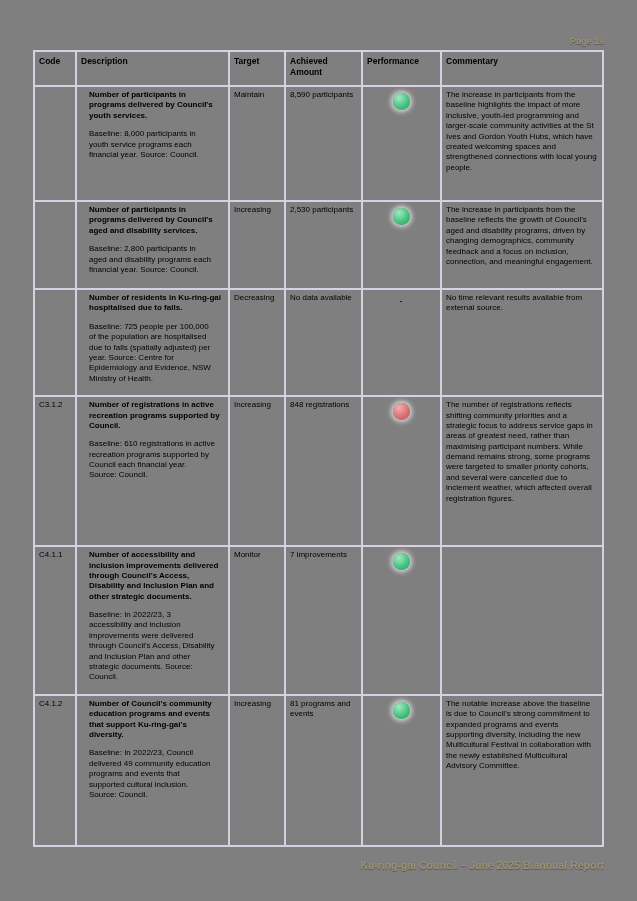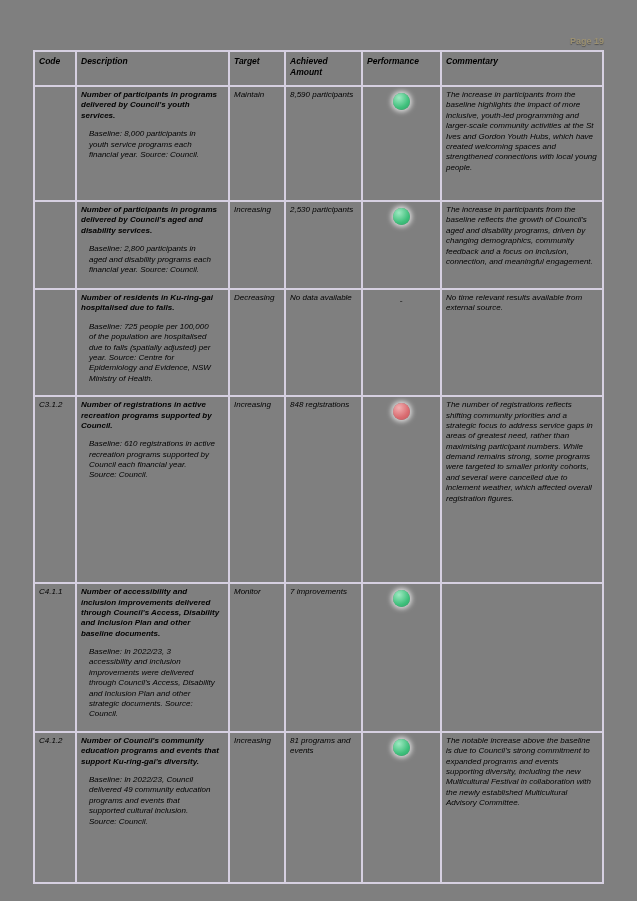--- a/index.html
+++ b/index.html
@@ -22,37 +22,36 @@
     border-collapse:collapse;
     table-layout:fixed;
   }
   table.perf th, table.perf td{
     border:2px solid #d6d0e1;
     vertical-align:top;
     padding:3px 5px 3px 4px;
     font-size:8px;
     line-height:1.3;
     word-wrap:break-word;
-    font-style:italic;
   }
   table.perf{border:2px solid #c4bbd5;}
   table.perf th{
     text-align:left;
     font-size:8.5px;
     font-weight:bold;
     height:26px;
     padding-top:4px;
   }
   col.c-code{width:42px;}
   col.c-desc{width:153px;}
   col.c-target{width:56px;}
   col.c-achieved{width:77px;}
   col.c-perf{width:79px;}
   col.c-comm{width:auto;}
-  .desc-bold{font-weight:bold;margin:0 0 5px 0;}
+  .desc-bold{font-weight:bold;margin:0 0 5px 8px;}
   .desc-base{margin:8px;}
   .perf-cell{text-align:center;}
   .dot{
     width:17px;height:17px;border-radius:50%;
     margin:3px auto 0 auto;
     box-shadow:0 0 5px 2px rgba(255,255,255,0.75);
   }
   .dash{display:inline-block;font-size:9px;line-height:1;margin-top:4px;}
   .footer-label{
     position:absolute;top:859px;right:33px;
@@ -116,37 +115,37 @@
           <td></td>
           <td>
             <p class="desc-bold">Number of residents in Ku-ring-gai hospitalised due to falls.</p>
             <p class="desc-base">Baseline: 725 people per 100,000 of the population are hospitalised due to falls (spatially adjusted) per year. Source: Centre for Epidemiology and Evidence, NSW Ministry of Health.</p>
           </td>
           <td>Decreasing</td>
           <td>No data available</td>
           <td class="perf-cell"><span class="dash">-</span></td>
           <td>No time relevant results available from external source.</td>
         </tr>
-        <tr style="height: 187px;">
+        <tr style="height: 150px;">
           <td>C3.1.2</td>
           <td>
             <p class="desc-bold">Number of registrations in active recreation programs supported by Council.</p>
             <p class="desc-base">Baseline: 610 registrations in active recreation programs supported by Council each financial year. Source: Council.</p>
           </td>
           <td>Increasing</td>
           <td>848 registrations</td>
           <td class="perf-cell">
             <div class="dot" style="background: radial-gradient(circle at 35% 28%, rgb(242, 176, 178) 0%, rgb(217, 107, 112) 60%, rgb(194, 84, 92) 100%);"></div>
           </td>
           <td>The number of registrations reflects shifting community priorities and a strategic focus to address service gaps in areas of greatest need, rather than maximising participant numbers. While demand remains strong, some programs were targeted to smaller priority cohorts, and several were cancelled due to inclement weather, which affected overall registration figures.</td>
         </tr>
         <tr style="height: 128px;">
           <td>C4.1.1</td>
           <td>
-            <p class="desc-bold">Number of accessibility and inclusion improvements delivered through Council's Access, Disability and Inclusion Plan and other baseline documents.</p>
+            <p class="desc-bold">Number of accessibility and inclusion improvements delivered through Council's Access, Disability and Inclusion Plan and other strategic documents.</p>
             <p class="desc-base">Baseline: In 2022/23, 3 accessibility and inclusion improvements were delivered through Council's Access, Disability and Inclusion Plan and other strategic documents. Source: Council.</p>
           </td>
           <td>Monitor</td>
           <td>7 improvements</td>
           <td class="perf-cell">
             <div class="dot" style="background: radial-gradient(circle at 35% 28%, rgb(159, 233, 194) 0%, rgb(63, 192, 124) 60%, rgb(42, 161, 99) 100%);"></div>
           </td>
           <td></td>
         </tr>
         <tr style="height: 151px;">
@@ -158,13 +157,14 @@
           <td>Increasing</td>
           <td>81 programs and events</td>
           <td class="perf-cell">
             <div class="dot" style="background: radial-gradient(circle at 35% 28%, rgb(159, 233, 194) 0%, rgb(63, 192, 124) 60%, rgb(42, 161, 99) 100%);"></div>
           </td>
           <td>The notable increase above the baseline is due to Council's strong commitment to expanded programs and events supporting diversity, including the new Multicultural Festival in collaboration with the newly established Multicultural Advisory Committee.</td>
         </tr>
       </tbody>
   </table>
 
+  <div class="footer-label" style="color: rgb(156, 145, 114);">Ku-ring-gai Council – June 2025 Biannual Report</div>
 </div>
 
 </body></html>

